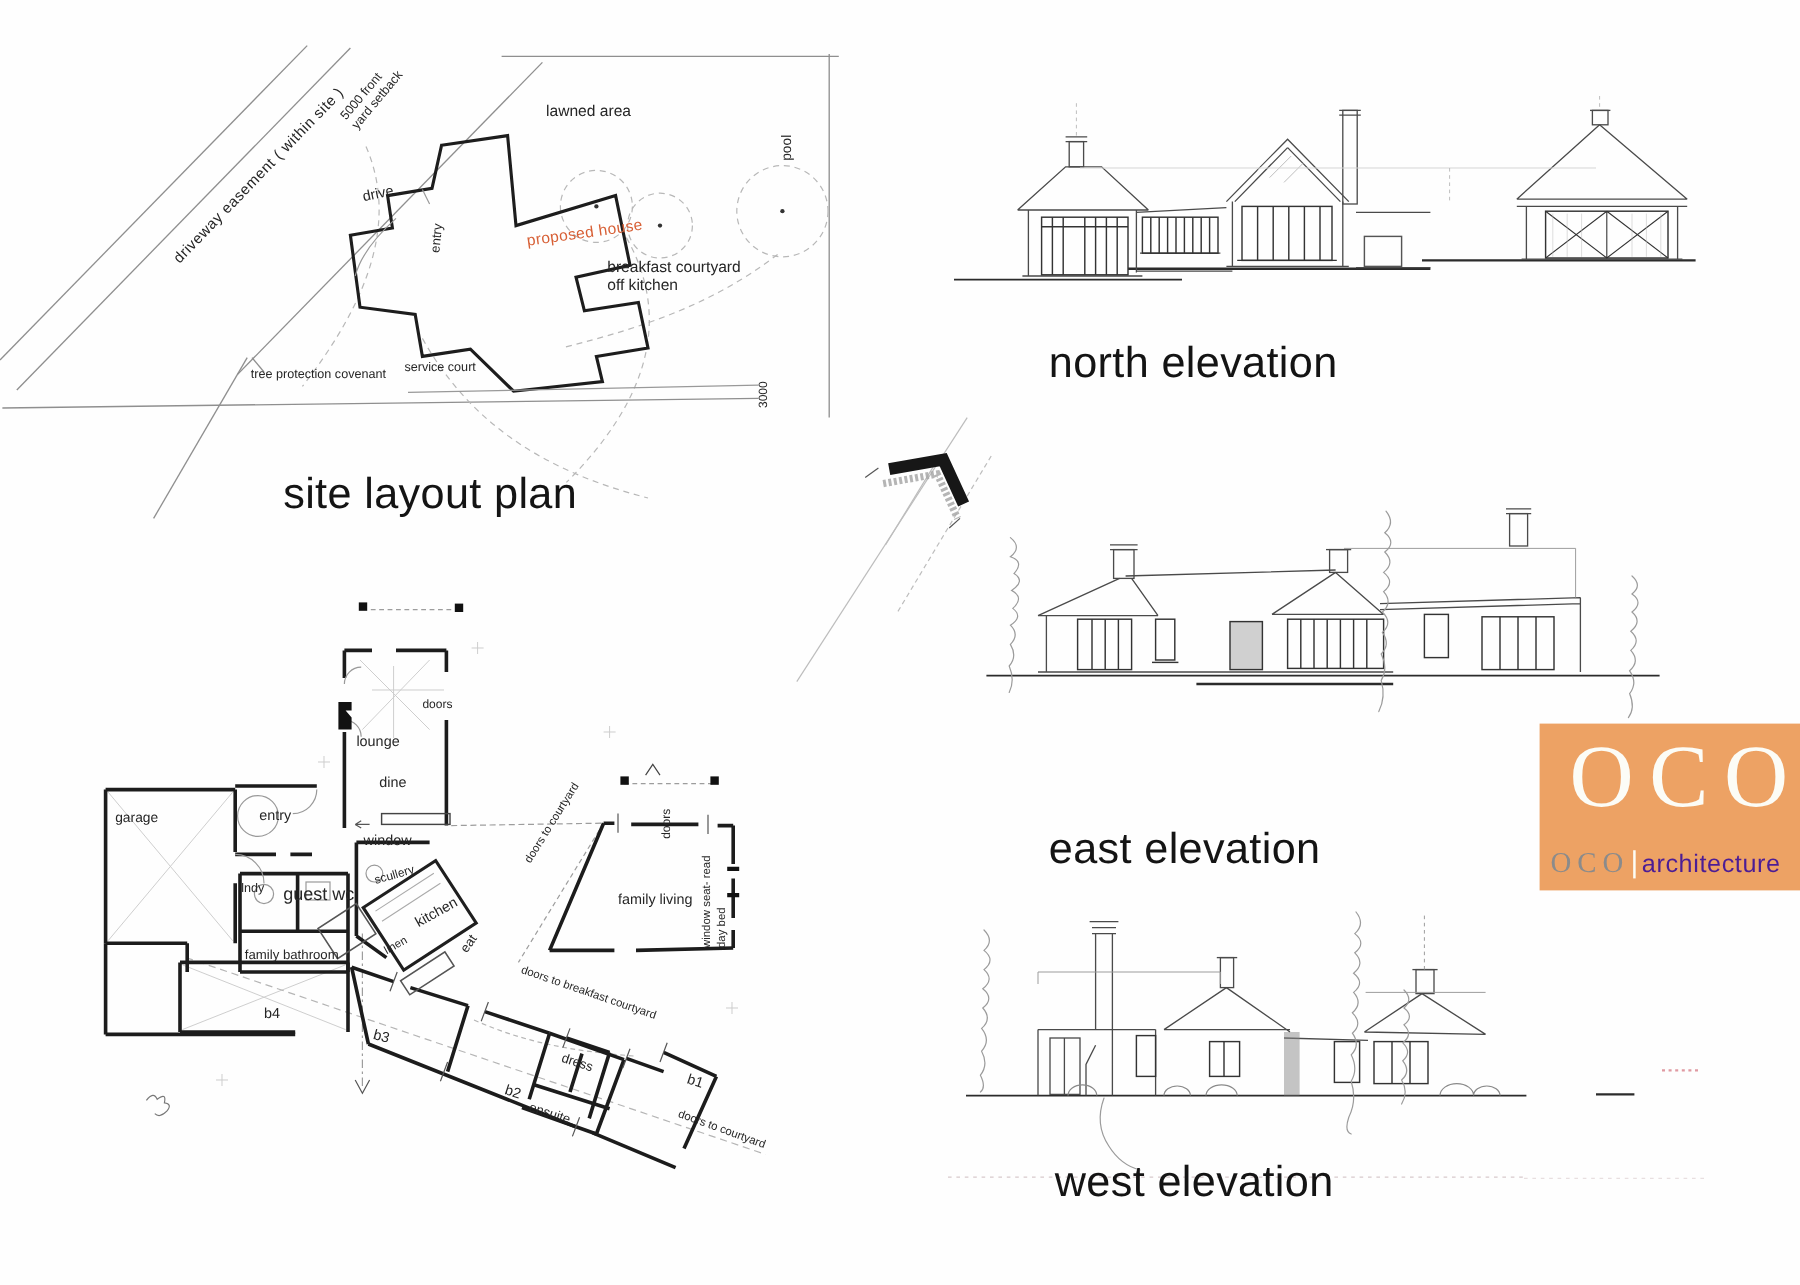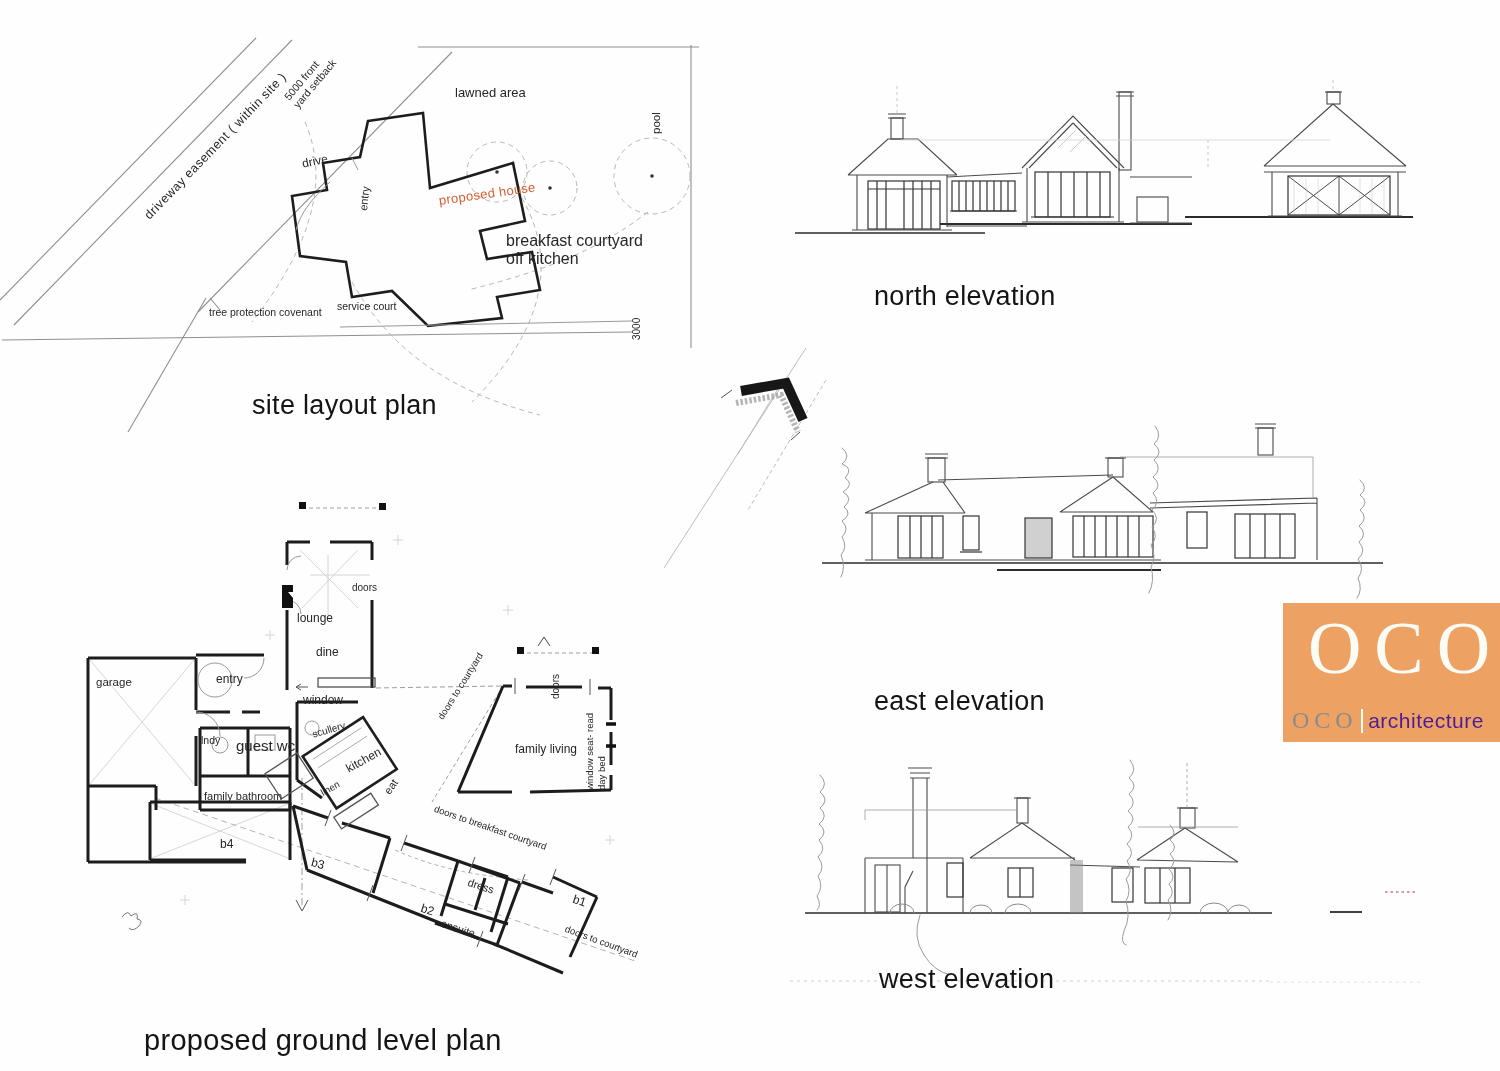--- a/index.html
+++ b/index.html
@@ -1,21 +1,21 @@
 <!DOCTYPE html>
 <html><head>
 <meta charset="utf-8">
 <style>
   html,body{margin:0;padding:0;background:#e8e8e8;}
   .sheet{position:relative;width:1500px;height:1071px;background:#fefefe;overflow:hidden;
          font-family:"Liberation Sans",sans-serif;}
   svg.sk{position:absolute;}
   .lbl{position:absolute;color:#262626;white-space:nowrap;transform-origin:left top;
        font-family:"Liberation Sans",sans-serif;line-height:1.15;}
-  .title{position:absolute;color:#141414;font-size:27px;letter-spacing:.3px;white-space:nowrap;
+  .title{position:absolute;color:#141414;font-size:36px;letter-spacing:.3px;white-space:nowrap;
          font-family:"Liberation Sans",sans-serif;}
   .vlabel{transform:rotate(-90deg);transform-origin:0 0;}
   .accent{color:#d75f35;}
   .logo{position:absolute;left:1283px;top:603px;width:232px;height:139px;background:#eda264;}
   .logo-big{text-align:center;font-family:"Liberation Serif",serif;color:#fcfcf6;
             font-size:74px;line-height:1;letter-spacing:13px;margin-right:-13px;padding-top:8px;}
   .logo-row{position:absolute;left:9px;bottom:8px;display:flex;align-items:baseline;}
   .logo-oco{font-family:"Liberation Serif",serif;color:#8b8b8b;font-size:24px;letter-spacing:5px;}
   .logo-bar{color:#fdfdf5;font-size:25px;font-weight:400;margin:0 3px 0 1px;}
   .logo-arch{color:#4c1d95;font-size:21px;letter-spacing:.5px;}
@@ -278,28 +278,28 @@
   <div class="lbl" style="left:152px;top:208px;font-size:12.5px;letter-spacing:.5px;transform:rotate(-46deg);transform-origin:left bottom">driveway easement ( within site )</div>
   <div class="lbl" style="left:300px;top:86px;font-size:10.5px;transform:rotate(-50deg);transform-origin:left bottom">
     <div>5000 front</div>
     <div>yard setback</div>
   </div>
   <div class="lbl" style="left:455px;top:86px;font-size:13px">lawned area</div>
   <div class="lbl vlabel" style="left:650px;top:134px;font-size:11.5px">pool</div>
   <div class="lbl" style="left:301px;top:158px;font-size:12px;transform:rotate(-12deg)">drive</div>
   <div class="lbl" style="left:357px;top:210px;font-size:11px;transform:rotate(-84deg);transform-origin:0 0">entry</div>
   <div class="lbl accent" style="left: 438px; top: 194px; font-size: 13px; letter-spacing: 0.3px; transform: rotate(-8deg); color: rgb(215, 95, 53);">proposed house</div>
-  <div class="lbl" style="left:506px;top:232px;font-size:16px">
+  <div class="lbl" style="left:506px;top:216px;font-size:13px">
     <div>breakfast courtyard</div>
     <div>off kitchen</div>
   </div>
   <div class="lbl" style="left:337px;top:300px;font-size:10.5px">service court</div>
   <div class="lbl" style="left:209px;top:306px;font-size:10.5px">tree protection covenant</div>
   <div class="lbl vlabel" style="left:631px;top:340px;font-size:10px">3000</div>
-  <div class="title" style="left:252px;top:390px">site layout plan</div>
+  <div class="title" style="left:236px;top:390px">site layout plan</div>
 
   <div class="lbl" style="left:96px;top:676px;font-size:11.5px">garage</div>
   <div class="lbl" style="left:216px;top:673px;font-size:12px">entry</div>
   <div class="lbl" style="left:297px;top:612px;font-size:12px">lounge</div>
   <div class="lbl" style="left:316px;top:646px;font-size:12px">dine</div>
   <div class="lbl" style="left:352px;top:582px;font-size:10px">doors</div>
   <div class="lbl" style="left:303px;top:694px;font-size:12px">window</div>
   <div class="lbl" style="left:311px;top:729px;font-size:10px;transform:rotate(-16deg)">scullery</div>
   <div class="lbl" style="left:344px;top:764px;font-size:12px;transform:rotate(-29deg)">kitchen</div>
   <div class="lbl" style="left:319px;top:789px;font-size:9.5px;transform:rotate(-29deg)">linen</div>
@@ -315,21 +315,20 @@
     <div>day bed</div>
   </div>
   <div class="lbl" style="left:220px;top:838px;font-size:12px">b4</div>
   <div class="lbl" style="left:313px;top:856px;font-size:12px;transform:rotate(15deg)">b3</div>
   <div class="lbl" style="left:423px;top:902px;font-size:12px;transform:rotate(18deg)">b2</div>
   <div class="lbl" style="left:443px;top:917px;font-size:11px;transform:rotate(18deg)">ensuite</div>
   <div class="lbl" style="left:470px;top:876px;font-size:11px;transform:rotate(18deg)">dress</div>
   <div class="lbl" style="left:575px;top:893px;font-size:12px;transform:rotate(18deg)">b1</div>
   <div class="lbl" style="left:436px;top:804px;font-size:9.5px;transform:rotate(19deg);transform-origin:0 0">doors to breakfast courtyard</div>
   <div class="lbl" style="left:567px;top:924px;font-size:9.5px;transform:rotate(20deg);transform-origin:0 0">doors to courtyard</div>
-  <div class="title" style="left:144px;top:1024px;font-size:29px">proposed ground level plan</div>
 
   <div class="title" style="left:874px;top:281px">north elevation</div>
   <div class="title" style="left:874px;top:686px">east elevation</div>
   <div class="title" style="left:879px;top:964px">west elevation</div>
 
   <div class="logo" style="background: rgb(237, 162, 100);">
     <div class="logo-big">OCO</div>
     <div class="logo-row">
       <span class="logo-oco">OCO</span>
       <span class="logo-bar">|</span>

